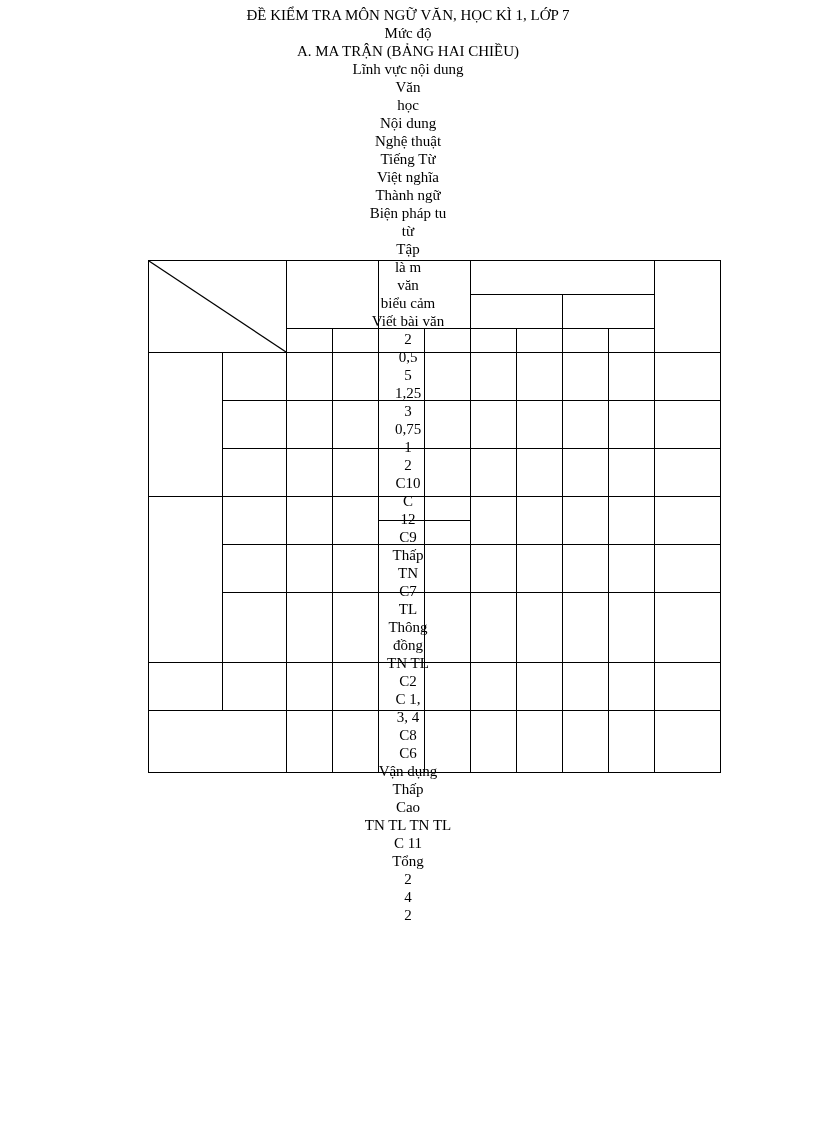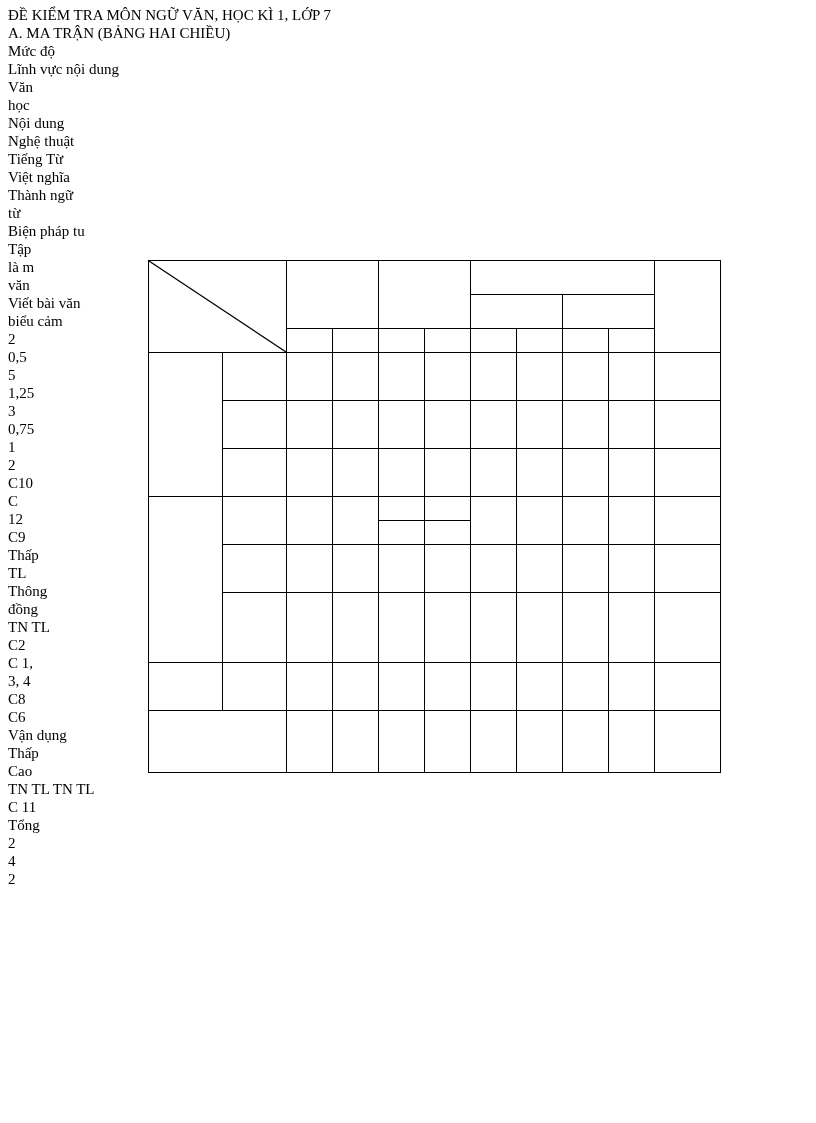--- a/index.html
+++ b/index.html
@@ -10,20 +10,21 @@
     font-size: 15px;
     color: #000;
     width: 816px;
   }
   .page {
     position: relative;
     width: 816px;
     height: 1123px;
     padding: 6px 8px;
     box-sizing: border-box;
+    text-align: center;
   }
   .line {
     line-height: 18px;
     white-space: pre;
   }
   .title {
     font-size: 15px;
   }
   .table-wrap {
     position: absolute;
@@ -76,51 +77,53 @@
     width: 100%;
     height: 100%;
   }
 </style>
 </head>
 <body>
 <div class="page">
 
 <div>
   <div class="line title">ĐỀ KIỂM TRA MÔN NGỮ VĂN, HỌC KÌ 1, LỚP 7</div>
+  <div class="line">Mức độ</div>
+
   <div class="line">A. MA TRẬN (BẢNG HAI CHIỀU)</div>
-
-  <div class="line">Mức độ</div>
   <div class="line">Lĩnh vực nội dung</div>
   <div class="line">Văn</div>
   <div class="line">học</div>
   <div class="line">Nội dung</div>
   <div class="line">Nghệ thuật</div>
   <div class="line">Tiếng Từ</div>
   <div class="line">Việt nghĩa</div>
   <div class="line">Thành ngữ</div>
+  <div class="line">Biện pháp tu</div>
   <div class="line">từ</div>
-  <div class="line">Biện pháp tu</div>
   <div class="line">Tập</div>
   <div class="line">là m</div>
   <div class="line">văn</div>
+  <div class="line">biểu cảm</div>
   <div class="line">Viết bài văn</div>
-  <div class="line">biểu cảm</div>
   <div class="line">2</div>
   <div class="line">0,5</div>
   <div class="line">5</div>
   <div class="line">1,25</div>
   <div class="line">3</div>
   <div class="line">0,75</div>
   <div class="line">1</div>
   <div class="line">2</div>
   <div class="line">C10</div>
   <div class="line">C</div>
   <div class="line">12</div>
   <div class="line">C9</div>
   <div class="line">Thấp</div>
+  <div class="line">TN</div>
+  <div class="line">C7</div>
   <div class="line">TL</div>
   <div class="line">Thông</div>
   <div class="line">đồng</div>
   <div class="line">TN TL</div>
   <div class="line">C2</div>
   <div class="line">C 1,</div>
   <div class="line">3, 4</div>
   <div class="line">C8</div>
   <div class="line">C6</div>
   <div class="line">Vận dụng</div>

